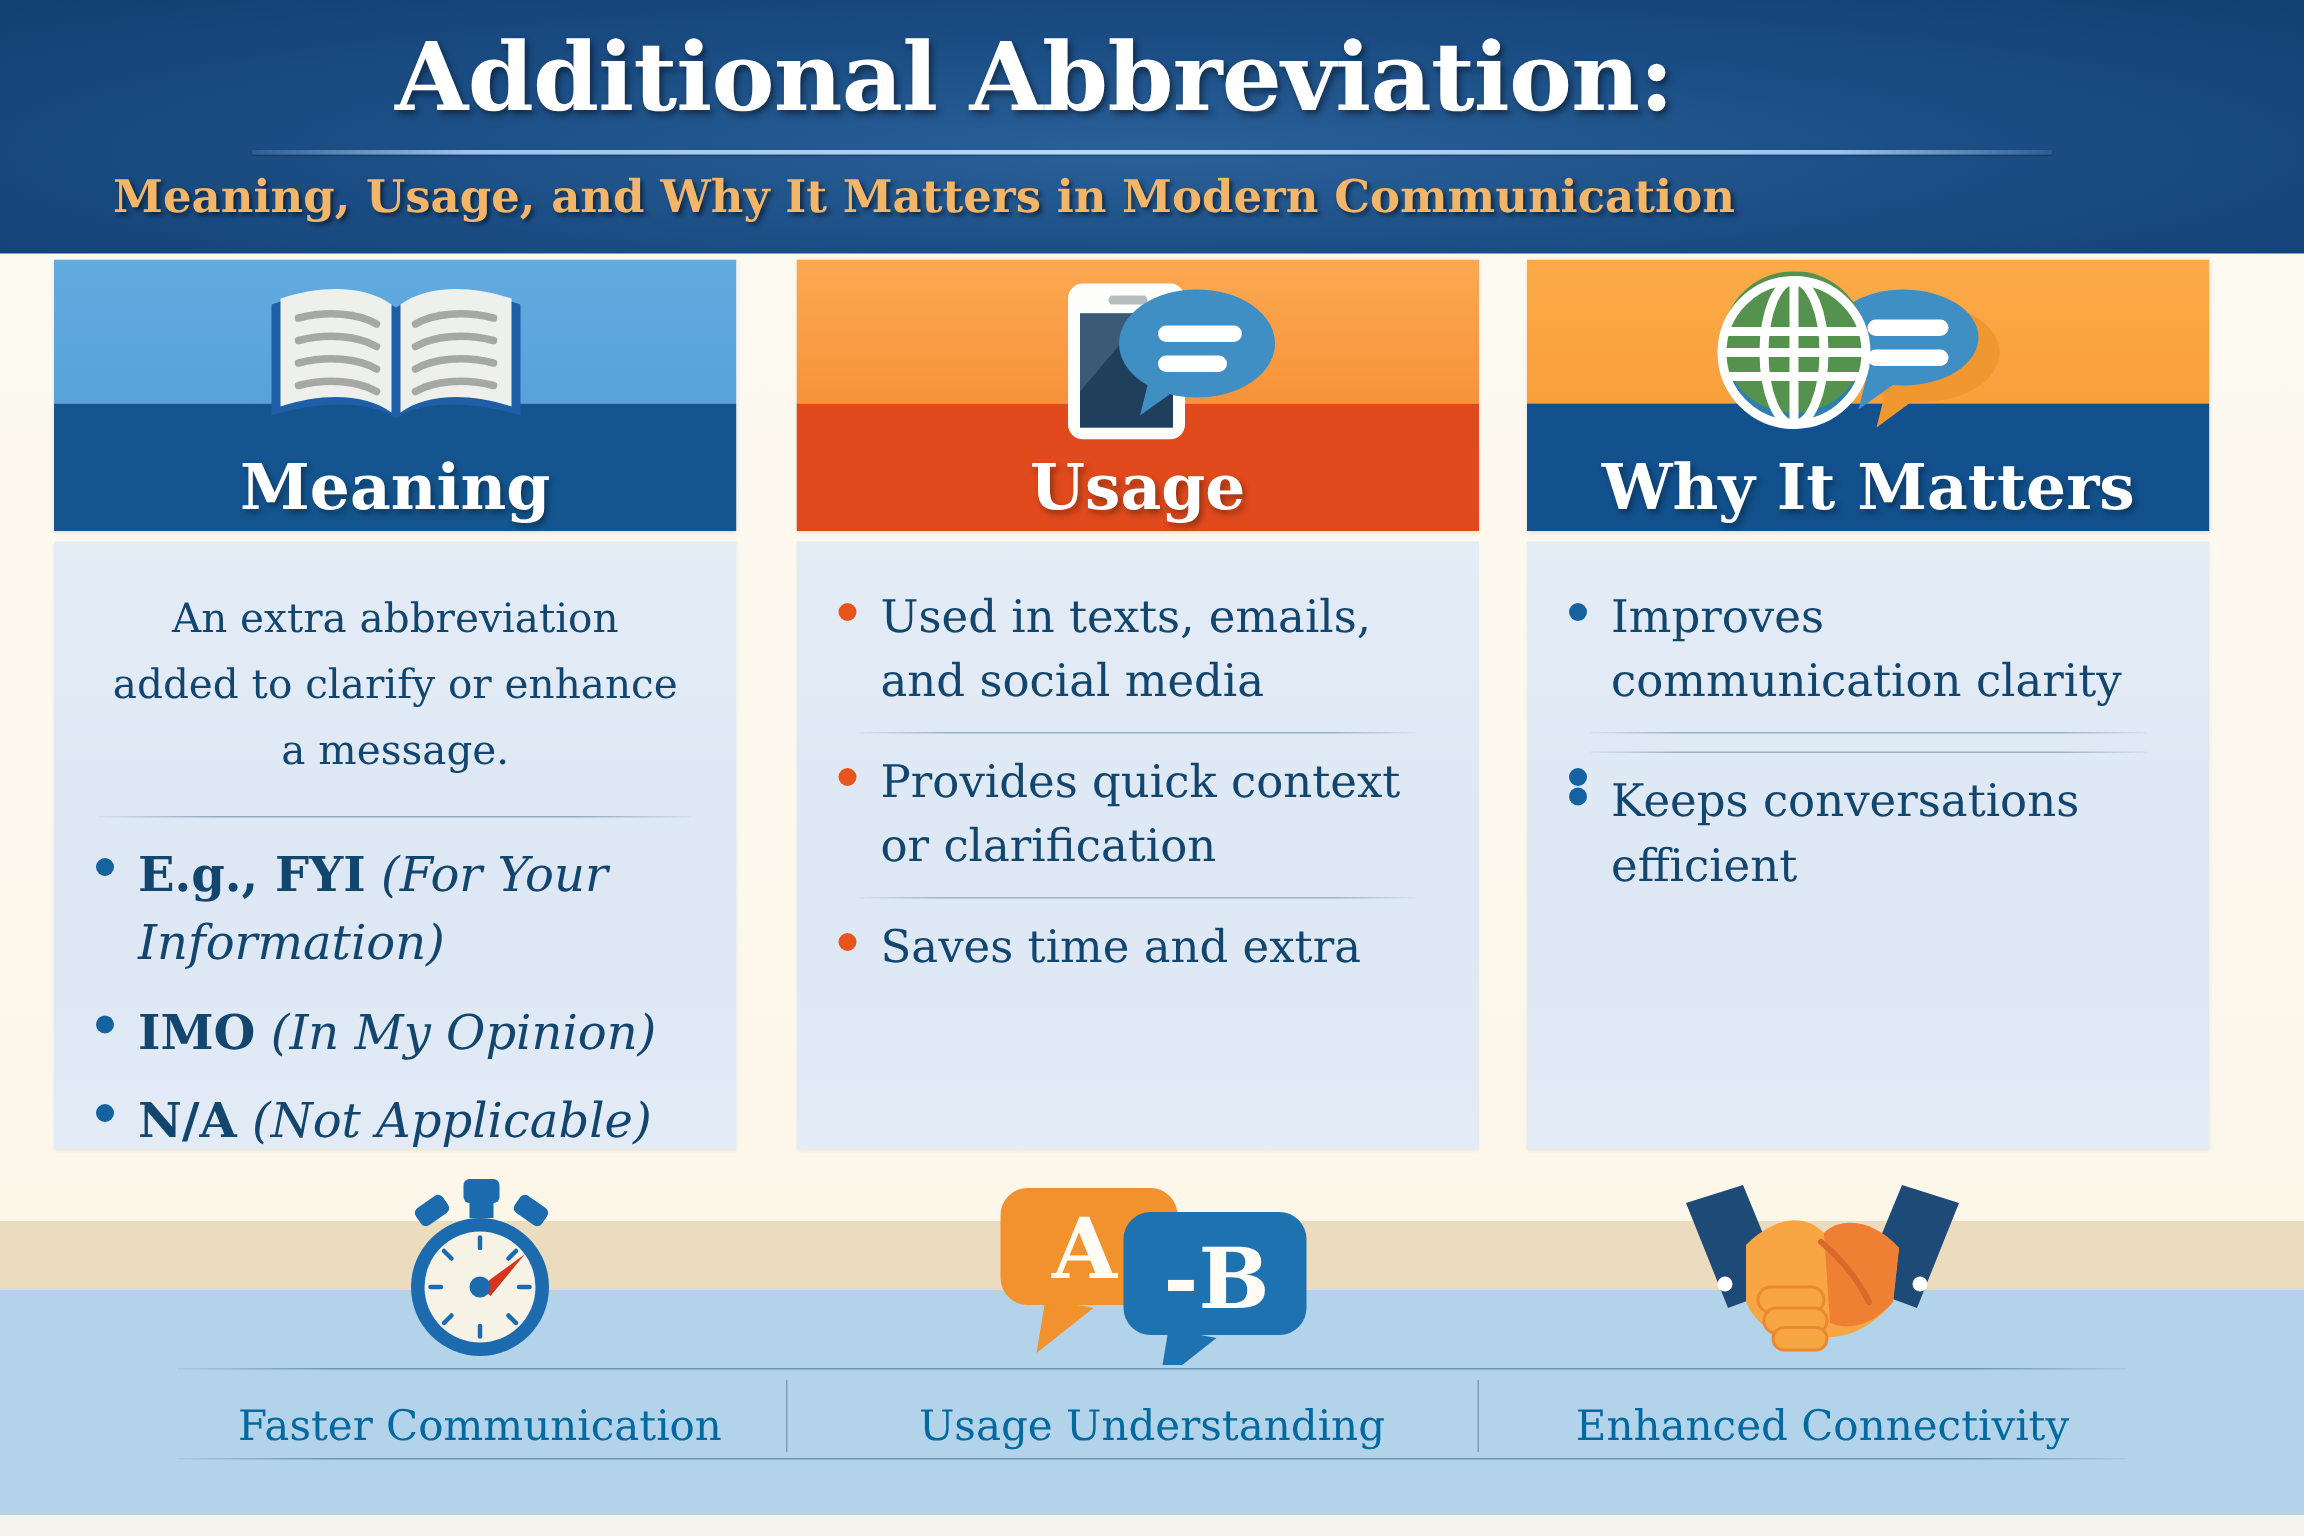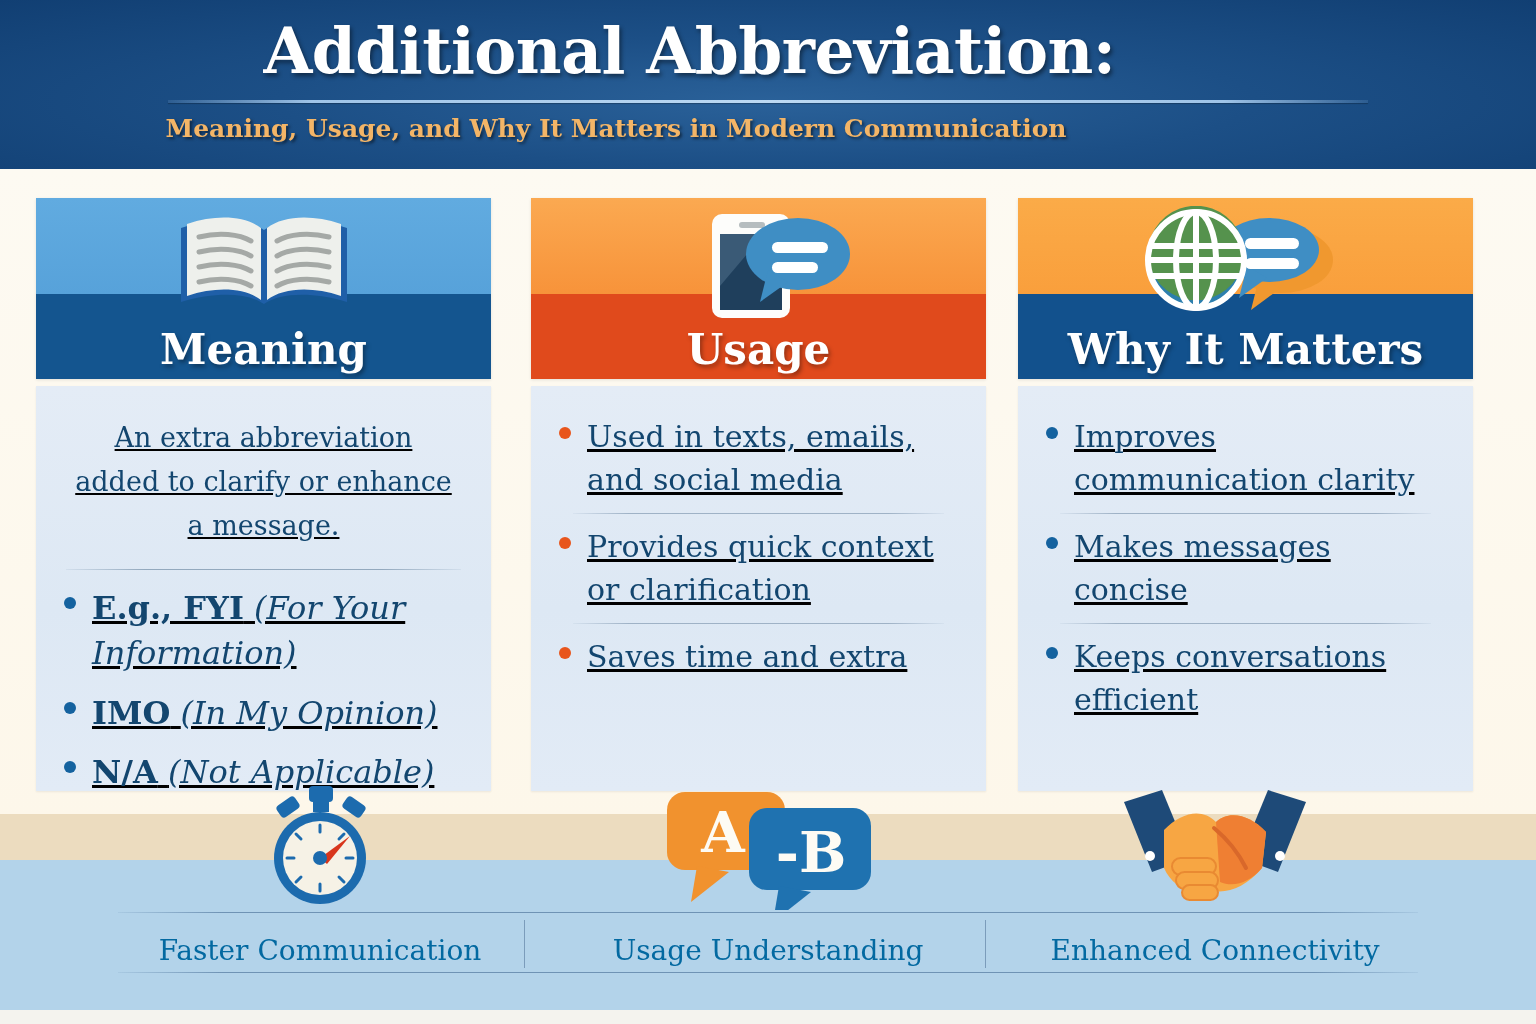--- a/index.html
+++ b/index.html
@@ -31,48 +31,47 @@
     white-space:nowrap;
   }
   .title-rule{
     position:absolute;left:168px;top:100px;width:1200px;height:3px;
     background:linear-gradient(90deg,rgba(150,190,230,.15),#9fc4e8 12%,#bcd9f3 50%,#9fc4e8 88%,rgba(150,190,230,.15));
     box-shadow:0 1px 1px rgba(0,0,0,.25);
   }
   .subtitle{
     position:absolute;left:0;top:114px;width:1232px;text-align:center;
     font-family:"DejaVu Serif", serif;
-    font-weight:bold;font-size:25px;color:#f3b567;
+    font-weight:bold;font-size:30px;color:#f3b567;
     text-shadow:2px 2px 3px rgba(0,0,0,.5);
     white-space:nowrap;
   }
 
   
-  .col{position:absolute;top:198px;width:455px;}
+  .col{position:absolute;top:173px;width:455px;}
   .col-1{left:36px;}
   .col-2{left:531px;}
   .col-3{left:1018px;}
 
   .cap{position:relative;height:181px;overflow:hidden;box-shadow:0 1px 3px rgba(0,0,0,.10);}
   .cap-top{position:absolute;left:0;top:0;width:100%;height:96px;}
   .cap-bot{position:absolute;left:0;top:96px;width:100%;height:85px;}
   .cap-title{
     position:absolute;left:0;bottom:8px;width:100%;text-align:center;
     font-family:"DejaVu Serif", serif;font-weight:bold;font-size:42px;color:#fff;
     text-shadow:2px 3px 4px rgba(0,0,0,.35);line-height:1.0;
   }
   .cap-icon{position:absolute;left:50%;top:8px;transform:translateX(-50%);z-index:3;}
 
   .body{
     margin-top:7px;height:405px;
     background:linear-gradient(180deg,#e4ecf6 0%,#dde8f4 55%,#e2ebf6 100%);
     box-shadow:0 1px 2px rgba(0,0,0,.07);
     padding:30px 26px 0 26px;
     box-sizing:border-box;
-    text-decoration:underline;
   }
 
   .lead{
     font-family:"DejaVu Serif", serif;
     font-size:27px;line-height:1.63;color:#13466f;text-align:center;
     padding:0 8px;
   }
   .hr{height:1px;background:linear-gradient(90deg,rgba(140,165,190,.15),#93a9be 20%,#93a9be 80%,rgba(140,165,190,.15));margin:21px 4px 16px 4px;}
   .hr-thin{height:1px;background:linear-gradient(90deg,rgba(140,165,190,.1),#9fb2c6 15%,#9fb2c6 85%,rgba(140,165,190,.1));margin:12px 16px 12px 16px;}
 
@@ -240,21 +239,20 @@
     </div>
 
     <div class="body">
       <div class="sep-item">
         <span class="dot dot-blue"></span>
         <span>Improves communication clarity</span>
       </div>
       <div class="hr-thin"></div>
       <div class="sep-item">
         <span class="dot dot-blue"></span>
-        <span>Makes messages concise</span>
       </div>
       <div class="hr-thin"></div>
       <div class="sep-item">
         <span class="dot dot-blue"></span>
         <span>Keeps conversations efficient</span>
       </div>
     </div>
   </div>
 
   <div class="footer">

